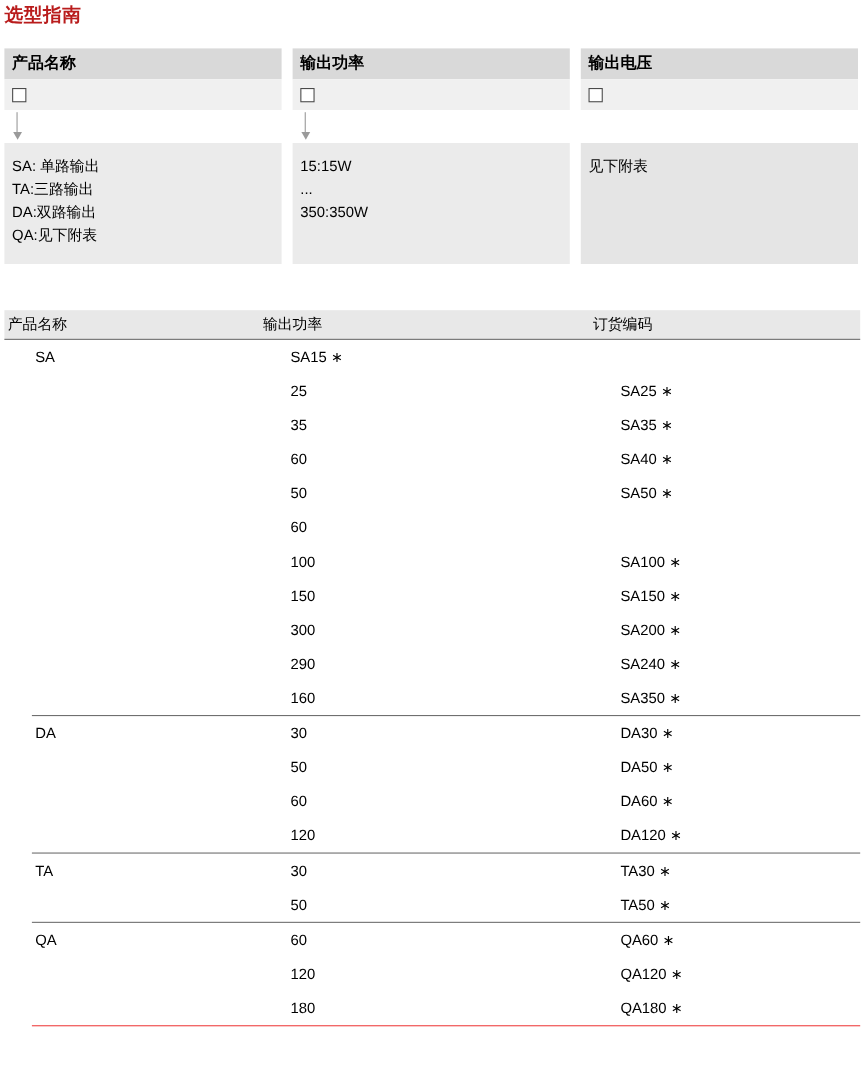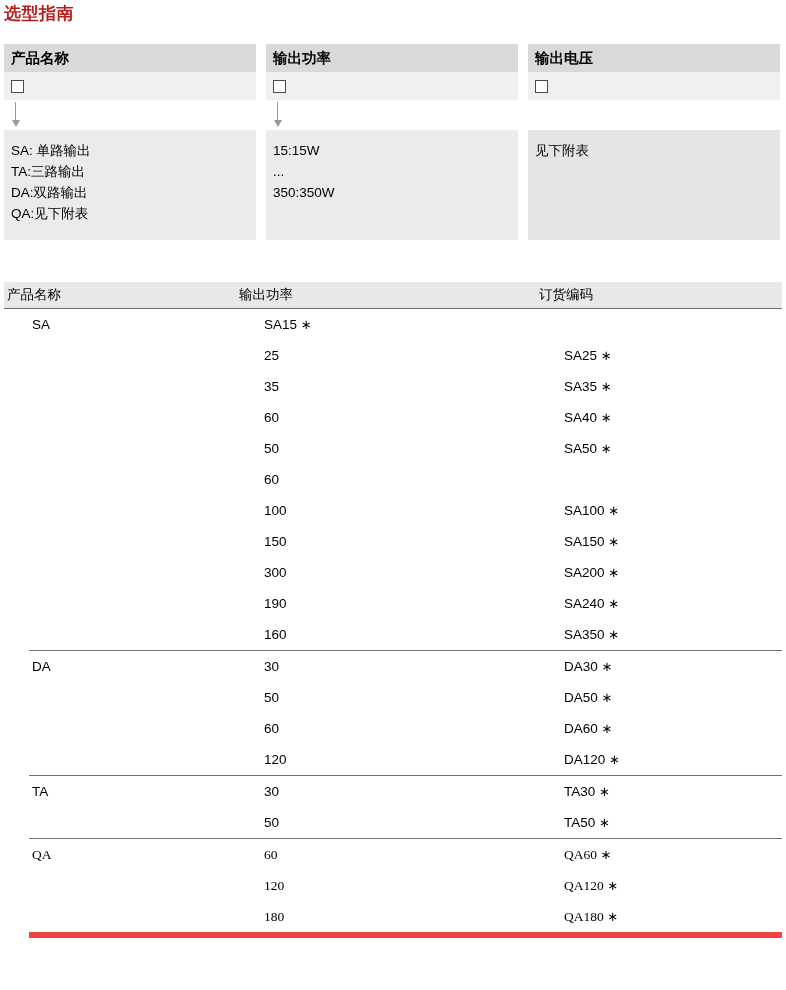--- a/index.html
+++ b/index.html
@@ -132,21 +132,21 @@
   .cell.c-code { width: 243px; flex: 0 0 243px; padding-left: 3px; box-sizing: border-box; }
   .ot-row {
     display: flex;
     height: 31px;
     align-items: center;
   }
   .ot-group {
     border-bottom: 1px solid #6f6f6f;
     margin-left: 25px;
   }
-  .ot-group:last-child { border-bottom: 6px solid #ef4444; font-family: Liberation Serif, serif; }
+  .ot-group:last-child { border-bottom: 1px solid #ef4444; }
   .star { font-size: 13px; }
 </style>
 </head>
 <body>
 
 <div class="page">
 
   <div class="title">选型指南</div>
 
   <div class="guide">
@@ -247,21 +247,21 @@
         <div class="cell c-power">150</div>
         <div class="cell c-code"><span>SA150</span> <span class="star">∗</span></div>
       </div>
       <div class="ot-row">
         <div class="cell c-name"></div>
         <div class="cell c-power">300</div>
         <div class="cell c-code"><span>SA200</span> <span class="star">∗</span></div>
       </div>
       <div class="ot-row">
         <div class="cell c-name"></div>
-        <div class="cell c-power">190</div>
+        <div class="cell c-power">290</div>
         <div class="cell c-code"><span>SA240</span> <span class="star">∗</span></div>
       </div>
       <div class="ot-row">
         <div class="cell c-name"></div>
         <div class="cell c-power">160</div>
         <div class="cell c-code"><span>SA350</span> <span class="star">∗</span></div>
       </div>
     </div>
 
     <div class="ot-group">

